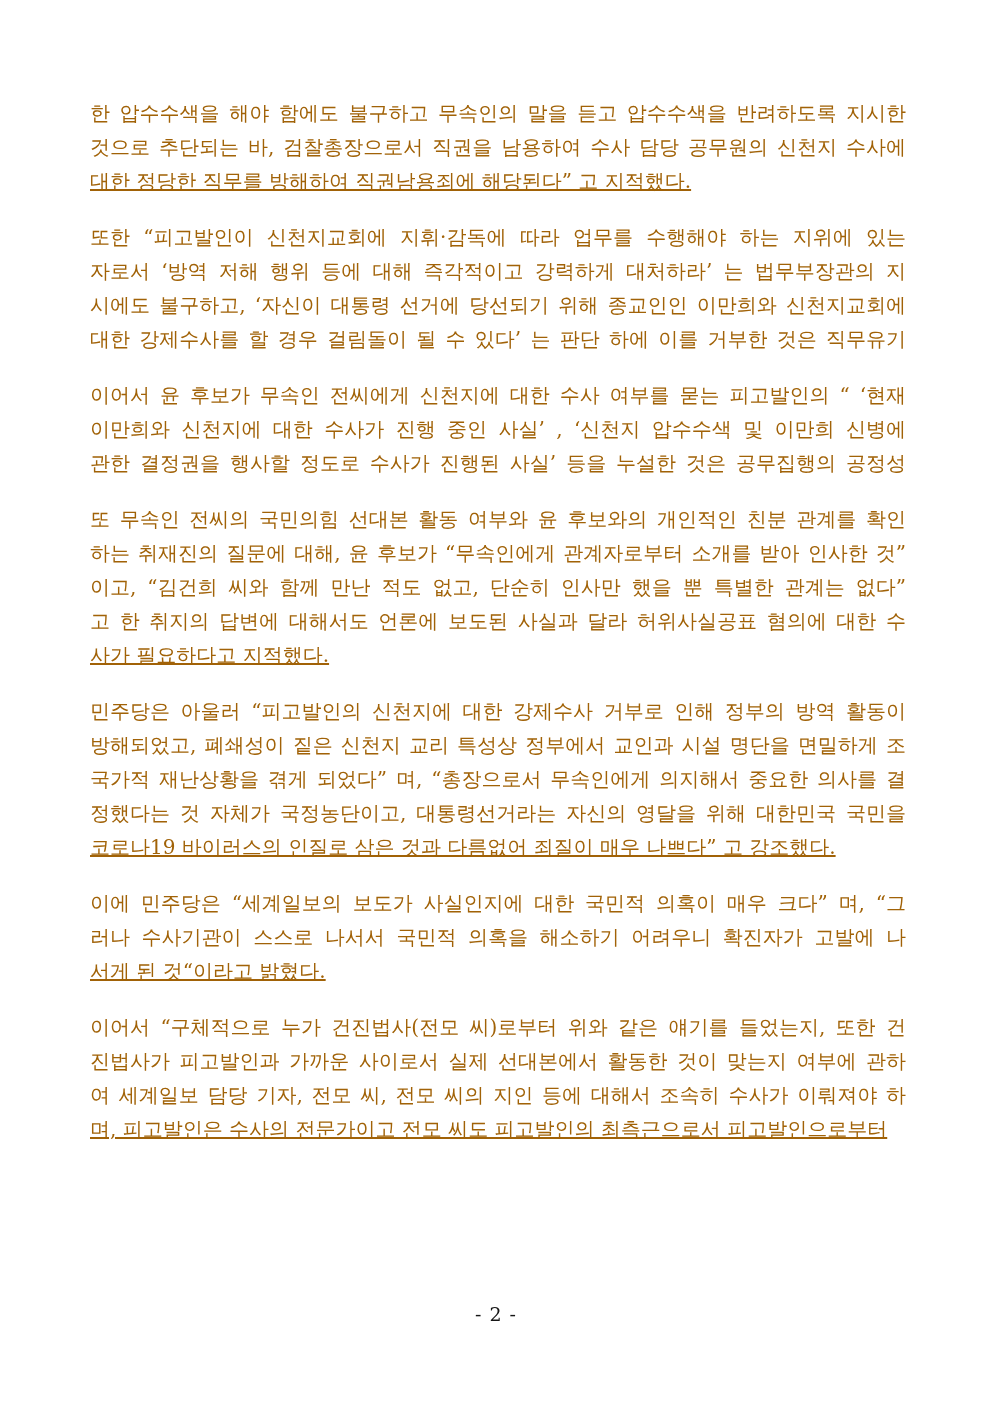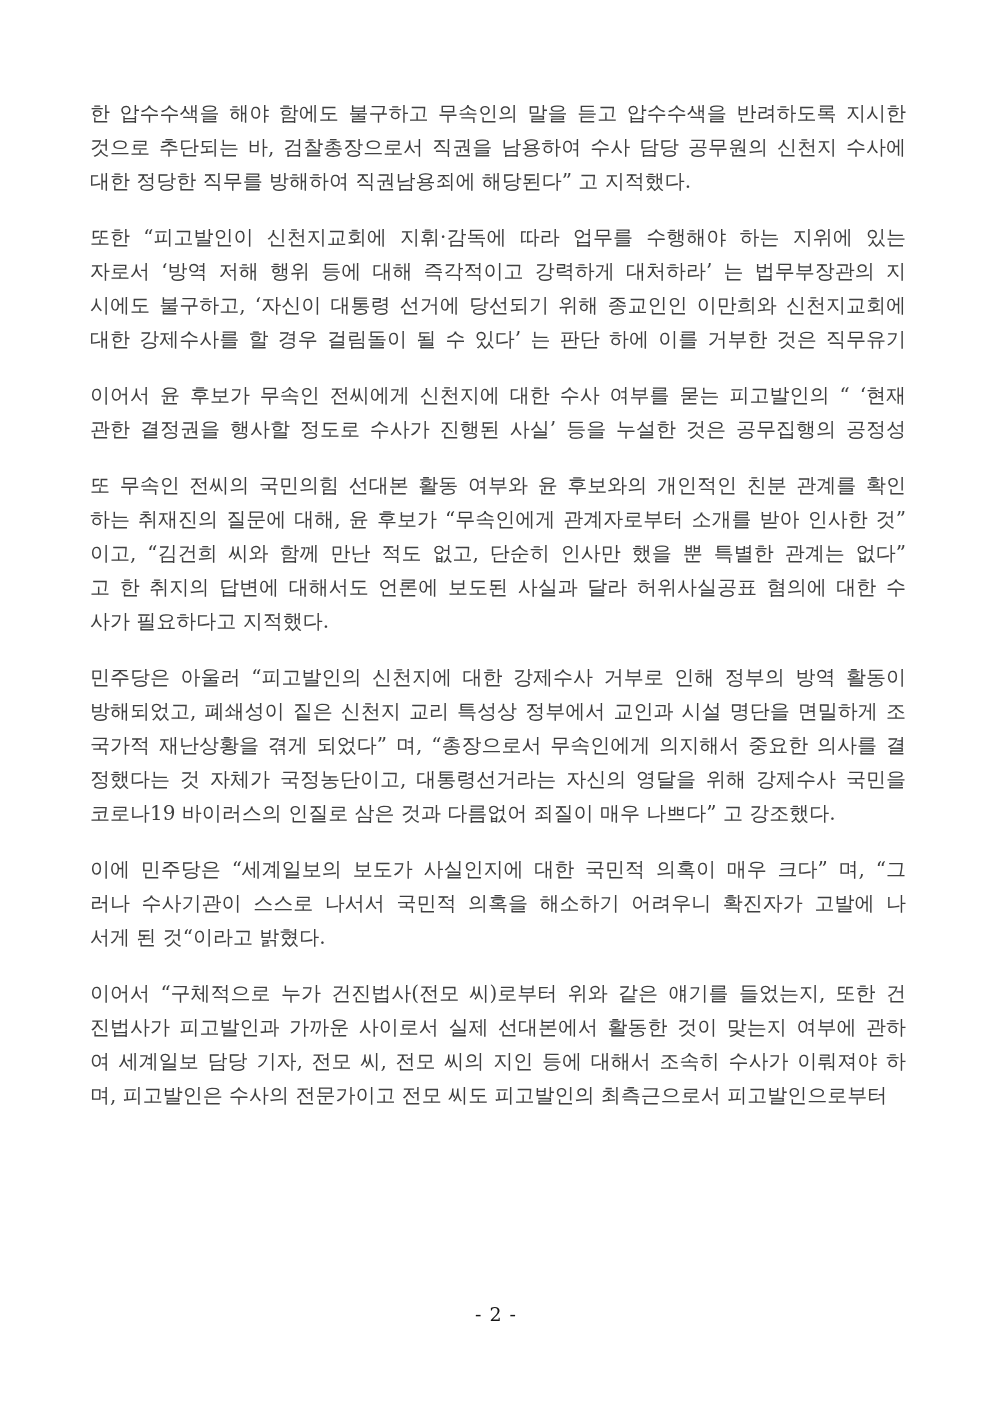--- a/index.html
+++ b/index.html
@@ -13,38 +13,39 @@
     height: 1403px;
     background: #ffffff;
     overflow: hidden;
     font-family: "DejaVu Serif", "Liberation Serif", serif;
   }
   .doc-body {
     position: absolute;
     left: 90px;
     top: 96px;
     width: 816px;
-    color: #404040;
+    color: #a16207;
   }
   .para {
     margin: 0 0 22px 0;
   }
   .line {
     font-size: 20px;
     line-height: 34px;
     height: 34px;
     text-align: justify;
     text-align-last: justify;
     -moz-text-align-last: justify;
     word-break: keep-all;
     white-space: normal;
     overflow: hidden;
   }
   .line.last {
     text-align-last: left;
+    text-decoration: underline;
     -moz-text-align-last: left;
   }
   .footer {
     position: absolute;
     top: 1303px;
     left: 0;
     width: 100%;
     text-align: center;
     font-size: 19px;
     color: #161616;
@@ -62,34 +63,35 @@
         <div class="line last">대한 정당한 직무를 방해하여 직권남용죄에 해당된다” 고 지적했다.</div>
       </div>
       <div class="para">
         <div class="line">또한 “피고발인이 신천지교회에 지휘·감독에 따라 업무를 수행해야 하는 지위에 있는</div>
         <div class="line">자로서 ‘방역 저해 행위 등에 대해 즉각적이고 강력하게 대처하라’ 는 법무부장관의 지</div>
         <div class="line">시에도 불구하고, ‘자신이 대통령 선거에 당선되기 위해 종교인인 이만희와 신천지교회에</div>
         <div class="line">대한 강제수사를 할 경우 걸림돌이 될 수 있다’ 는 판단 하에 이를 거부한 것은 직무유기</div>
       </div>
       <div class="para">
         <div class="line">이어서 윤 후보가 무속인 전씨에게 신천지에 대한 수사 여부를 묻는 피고발인의 “ ‘현재</div>
+        <div class="line">이만희와 신천지에 대한 수사가 진행 중인 사실’ , ‘신천지 압수수색 및 이만희 신병에</div>
         <div class="line">관한 결정권을 행사할 정도로 수사가 진행된 사실’ 등을 누설한 것은 공무집행의 공정성</div>
       </div>
       <div class="para">
         <div class="line">또 무속인 전씨의 국민의힘 선대본 활동 여부와 윤 후보와의 개인적인 친분 관계를 확인</div>
         <div class="line">하는 취재진의 질문에 대해, 윤 후보가 “무속인에게 관계자로부터 소개를 받아 인사한 것”</div>
         <div class="line">이고, “김건희 씨와 함께 만난 적도 없고, 단순히 인사만 했을 뿐 특별한 관계는 없다”</div>
         <div class="line">고 한 취지의 답변에 대해서도 언론에 보도된 사실과 달라 허위사실공표 혐의에 대한 수</div>
         <div class="line last">사가 필요하다고 지적했다.</div>
       </div>
       <div class="para">
         <div class="line">민주당은 아울러 “피고발인의 신천지에 대한 강제수사 거부로 인해 정부의 방역 활동이</div>
         <div class="line">방해되었고, 폐쇄성이 짙은 신천지 교리 특성상 정부에서 교인과 시설 명단을 면밀하게 조</div>
         <div class="line">국가적 재난상황을 겪게 되었다” 며, “총장으로서 무속인에게 의지해서 중요한 의사를 결</div>
-        <div class="line">정했다는 것 자체가 국정농단이고, 대통령선거라는 자신의 영달을 위해 강제수사 국민을</div>
+        <div class="line">정했다는 것 자체가 국정농단이고, 대통령선거라는 자신의 영달을 위해 대한민국 국민을</div>
         <div class="line last">코로나19 바이러스의 인질로 삼은 것과 다름없어 죄질이 매우 나쁘다” 고 강조했다.</div>
       </div>
       <div class="para">
         <div class="line">이에 민주당은 “세계일보의 보도가 사실인지에 대한 국민적 의혹이 매우 크다” 며, “그</div>
         <div class="line">러나 수사기관이 스스로 나서서 국민적 의혹을 해소하기 어려우니 확진자가 고발에 나</div>
         <div class="line last">서게 된 것“이라고 밝혔다.</div>
       </div>
       <div class="para">
         <div class="line">이어서 “구체적으로 누가 건진법사(전모 씨)로부터 위와 같은 얘기를 들었는지, 또한 건</div>
         <div class="line">진법사가 피고발인과 가까운 사이로서 실제 선대본에서 활동한 것이 맞는지 여부에 관하</div>

